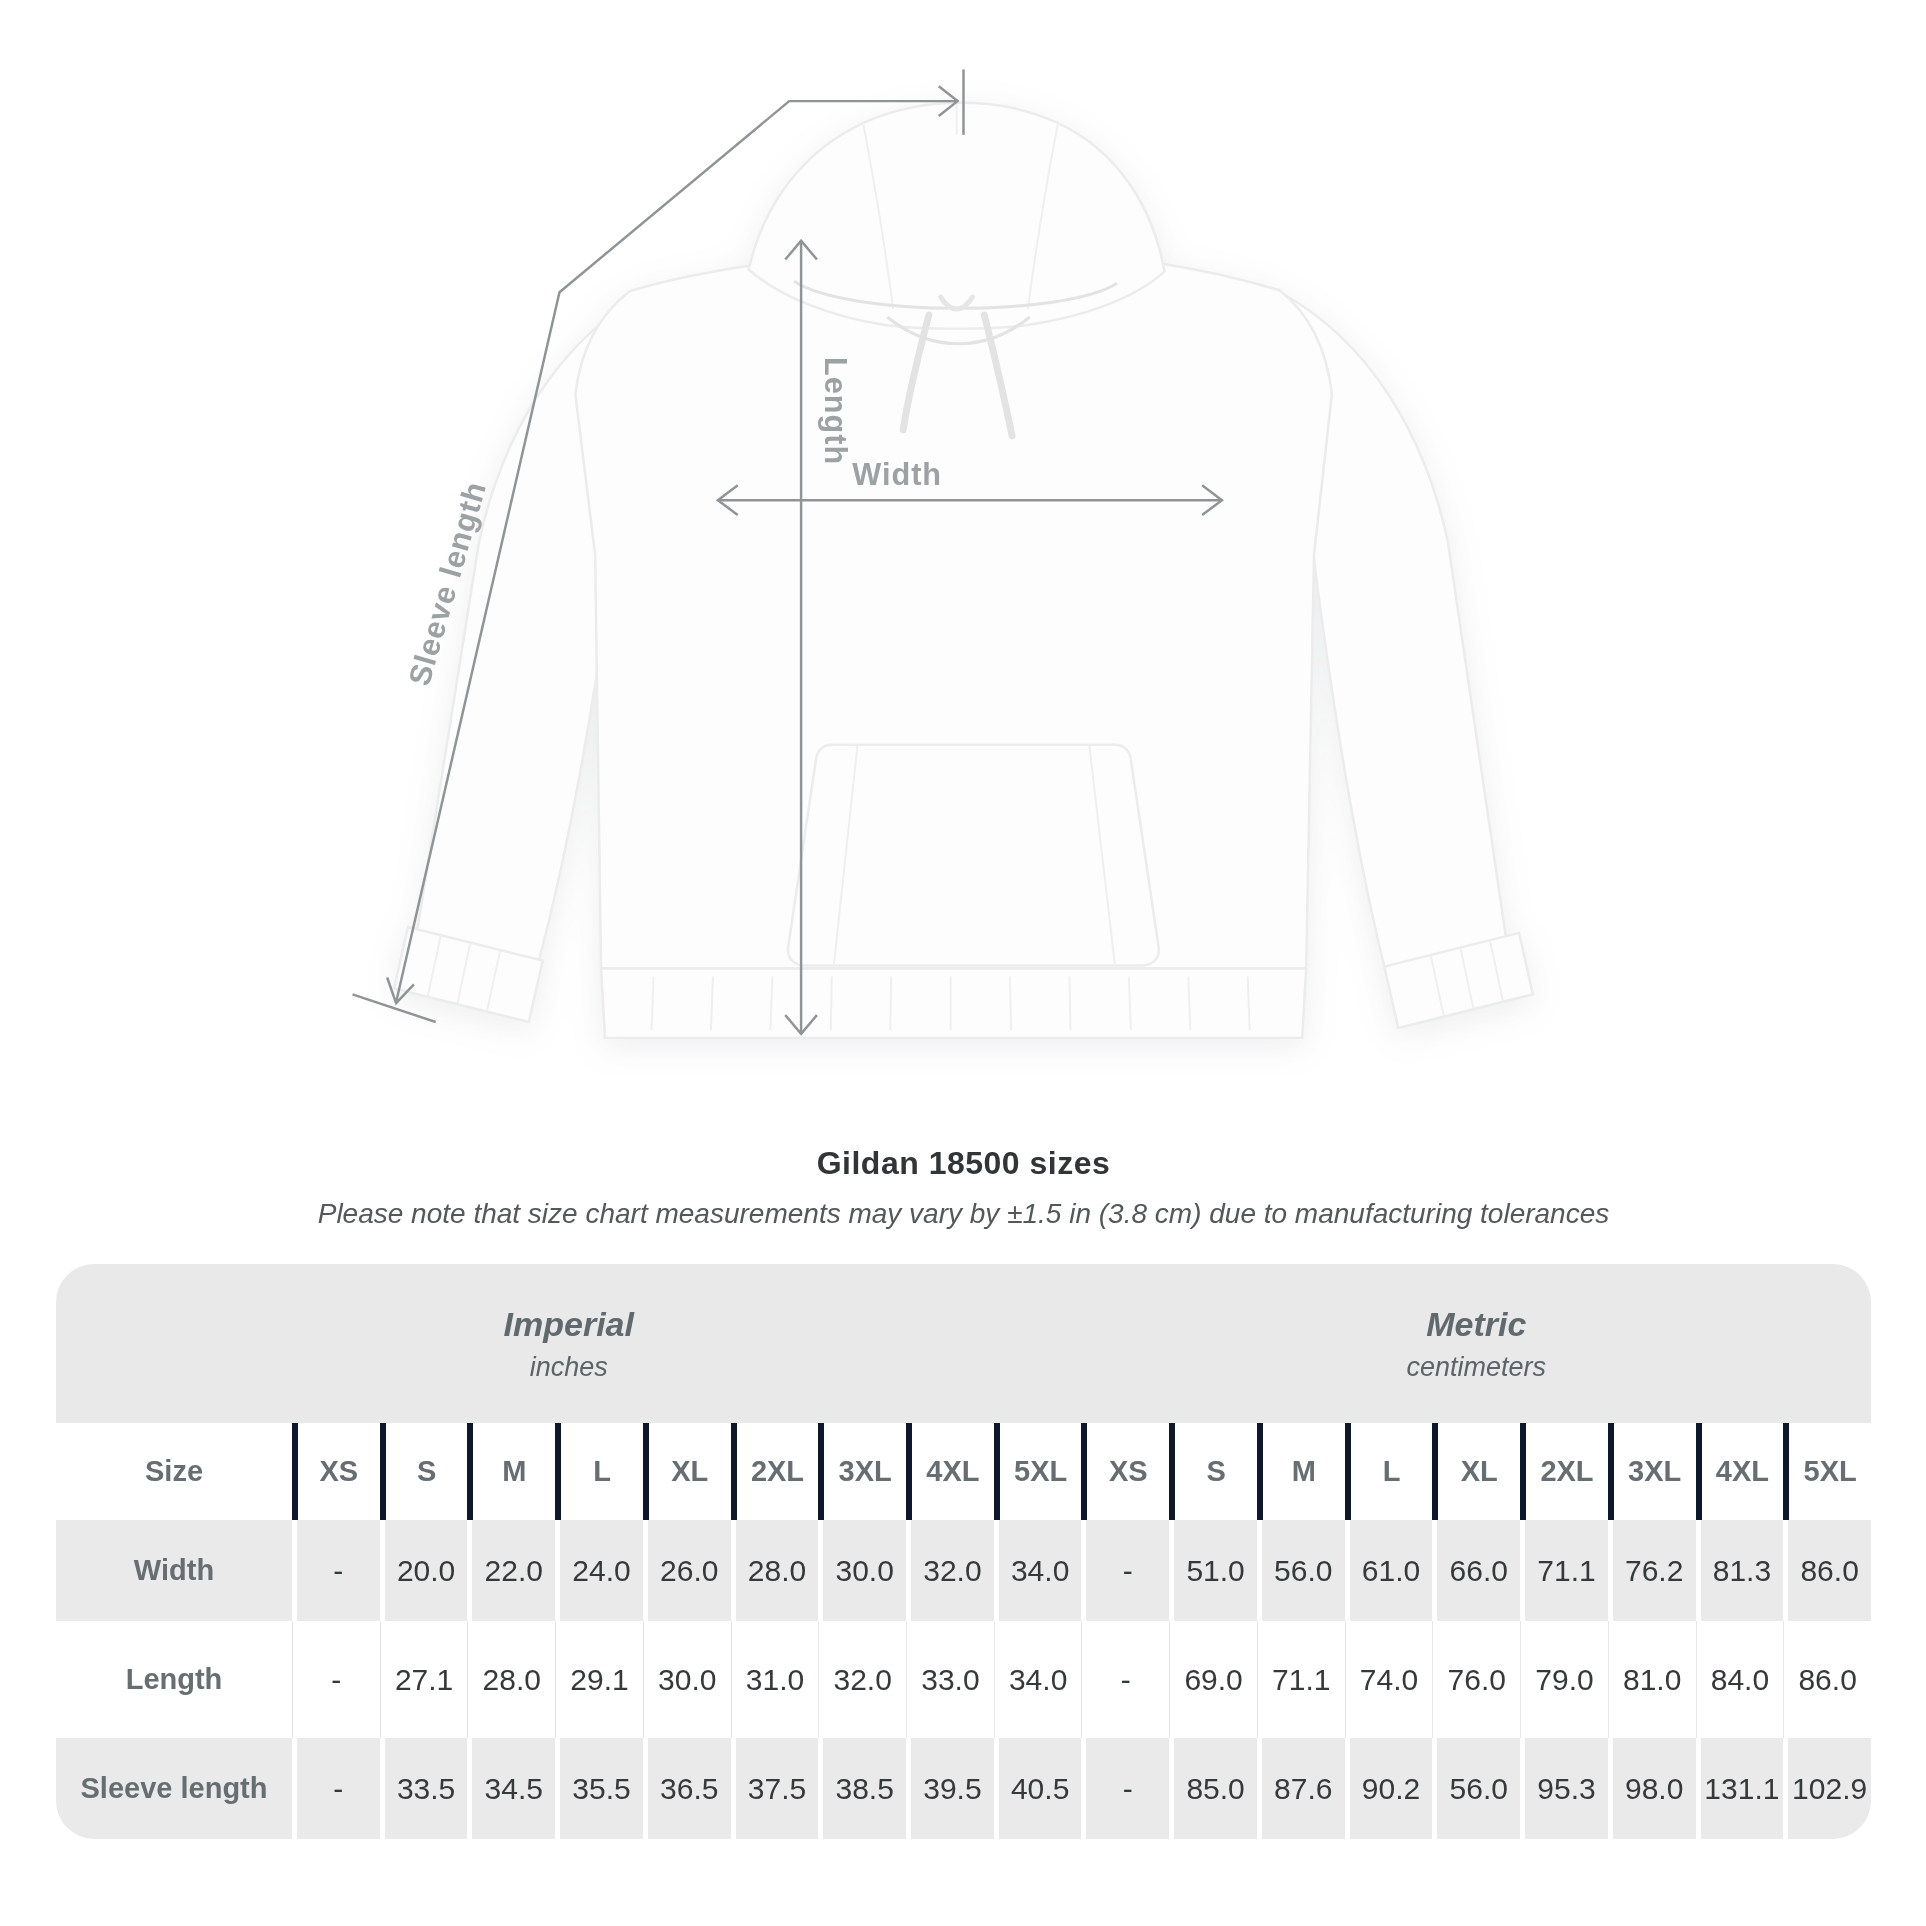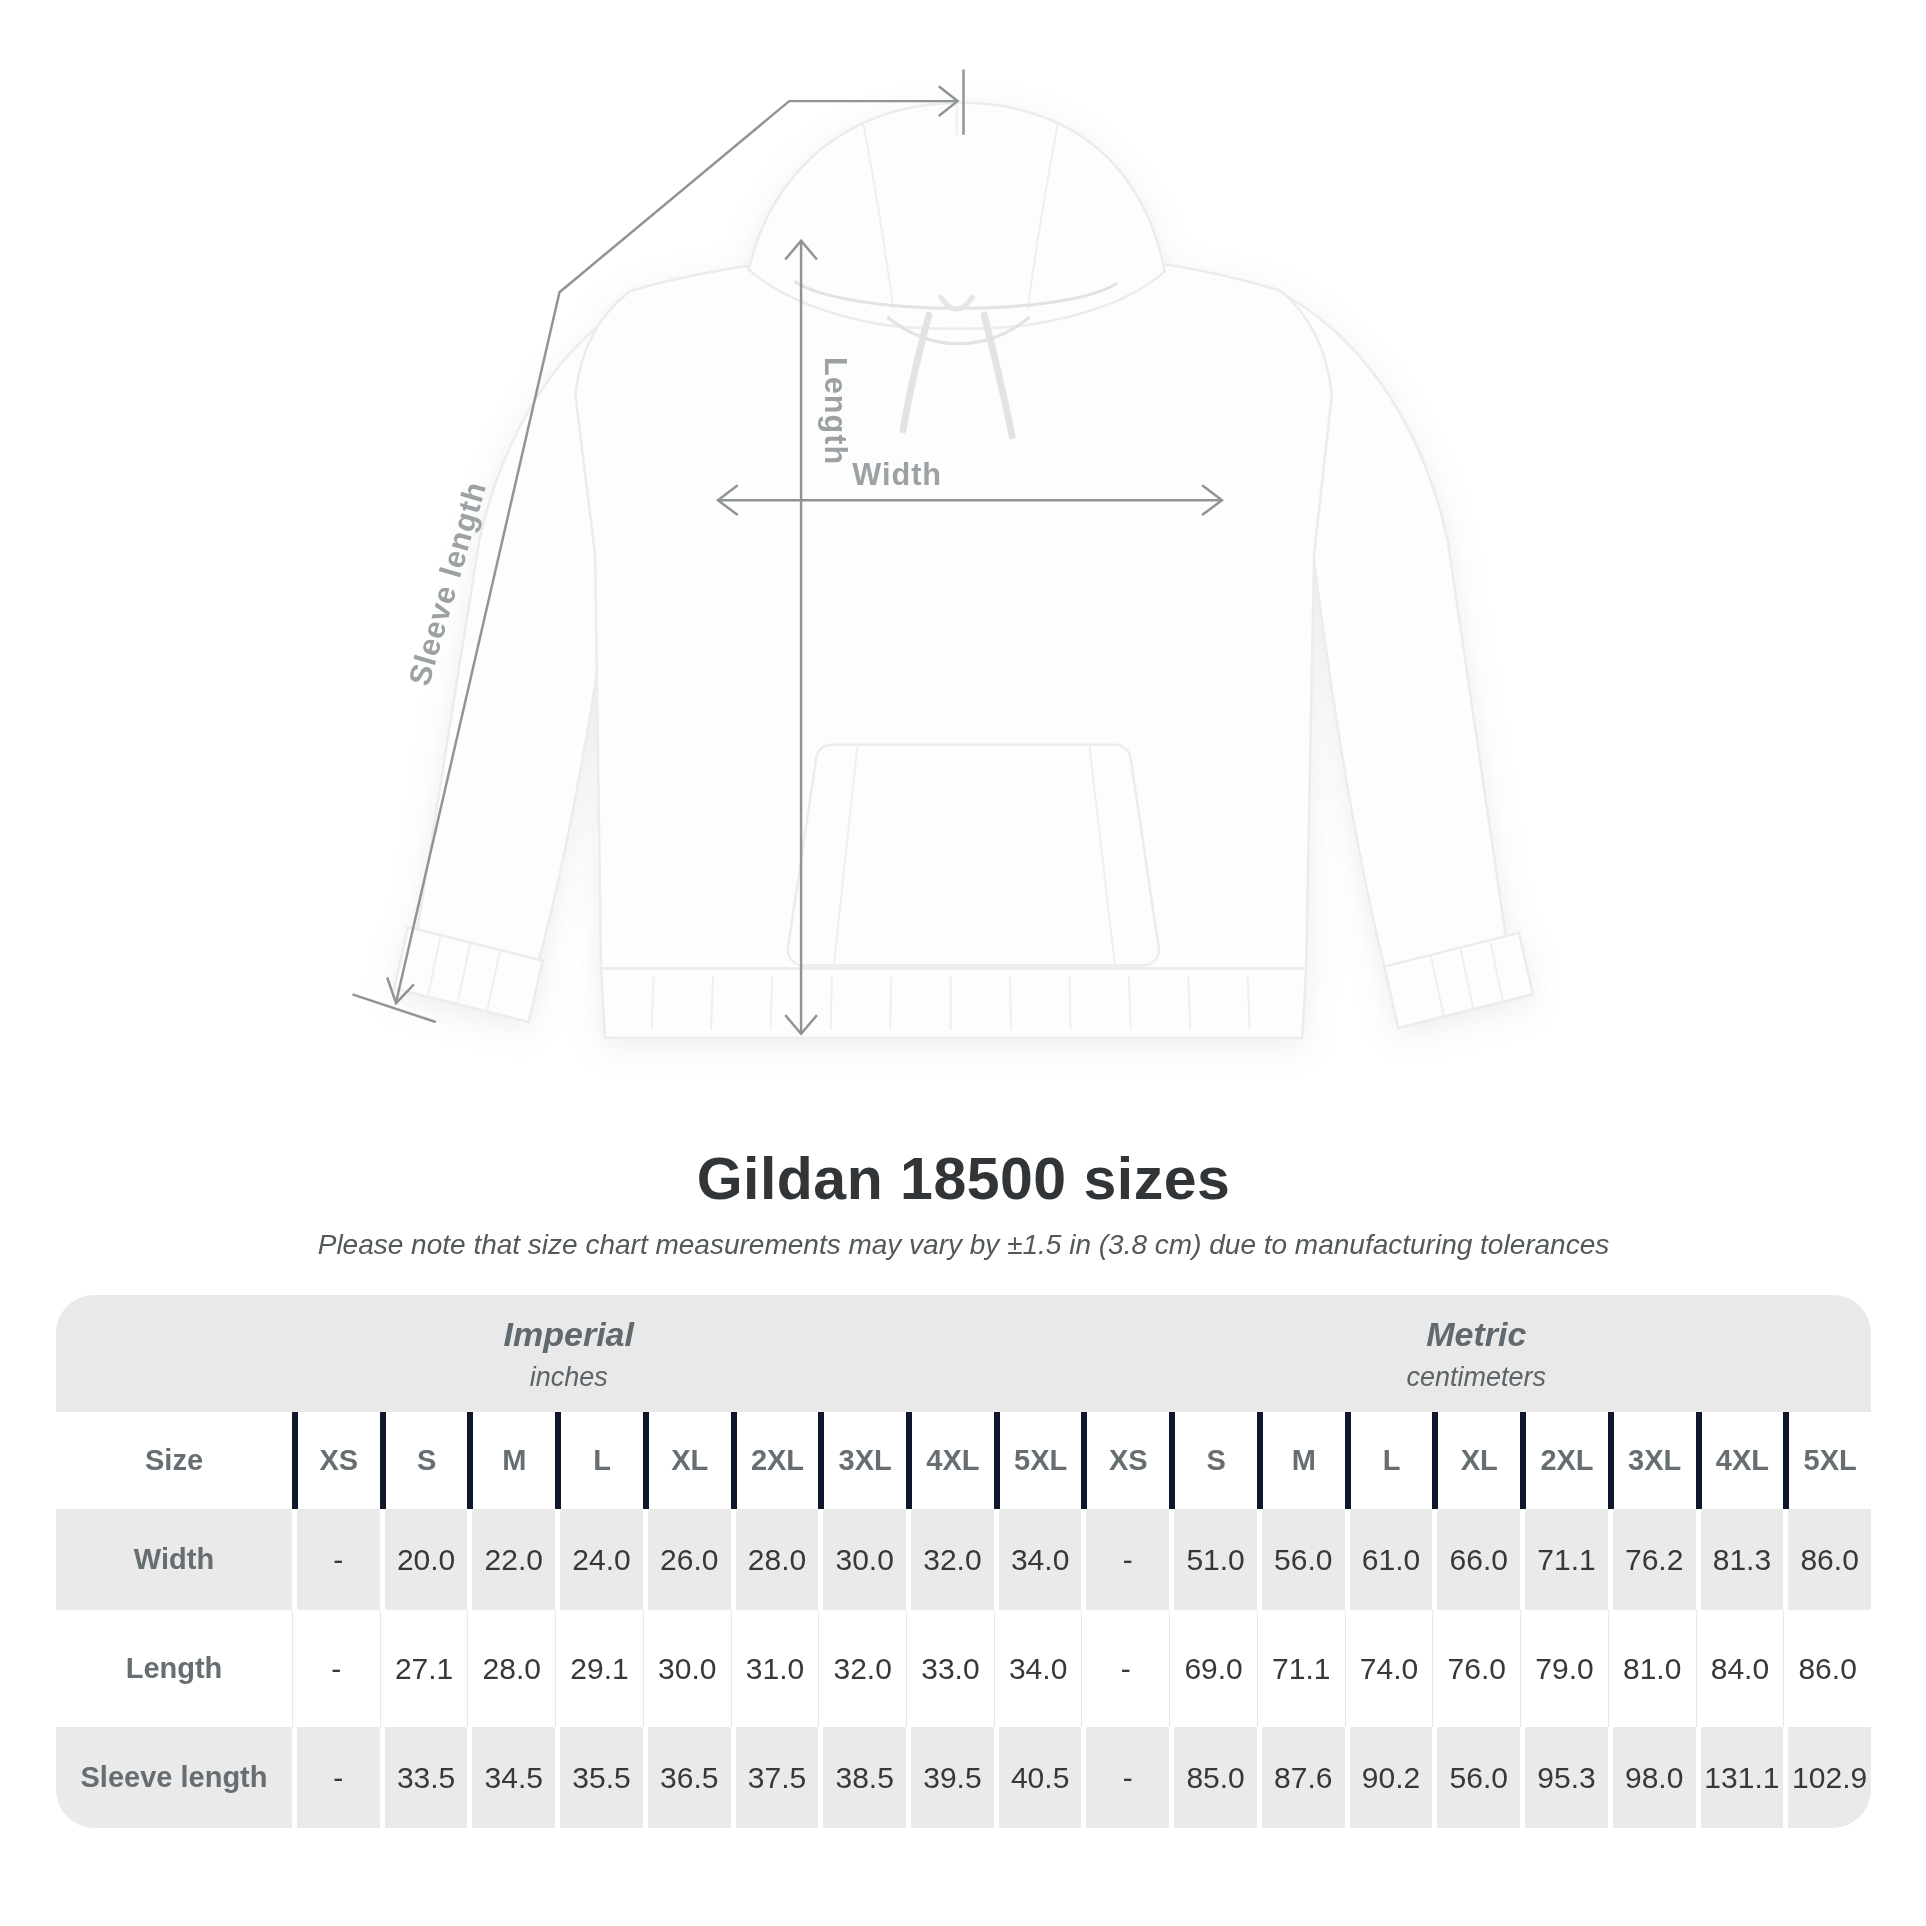--- a/index.html
+++ b/index.html
@@ -19,38 +19,38 @@
     font-weight:bold; font-size:31px; fill:#9ca1a4; letter-spacing:1px;
   }
   .hoodie-fill{ fill:#fdfdfd; stroke:#ececec; stroke-width:2.5; }
   .hoodie-seam{ fill:none; stroke:#efefef; stroke-width:2; }
   .hoodie-dark{ fill:none; stroke:#e3e3e3; stroke-width:3; }
 
   
   .heading{ text-align:center; margin:6px 0 34px 0; }
   .heading h1{
     margin:0 0 16px 0;
-    font-size:59px; font-weight:bold; color:#323537; letter-spacing:0.5px;
+    font-size:32px; font-weight:bold; color:#323537; letter-spacing:0.5px;
   }
   .heading p{
     margin:12px;
     font-size:28px; font-style:italic; color:#535859;
   }
 
   
   .size-table{
     margin:0 56px;
     border-radius:38px;
     overflow:hidden;
   }
   .band, .trow{
     display:grid;
     grid-template-columns:236px repeat(18, 1fr);
   }
-  .band{ background:#e9e9ea; height:117px; }
+  .band{ background:#e9e9ea; height:159px; }
   .unit{
     display:flex; flex-direction:column; justify-content:center; align-items:center; gap:8px;
   }
   .unit-imperial{ grid-column:1 / 11; }
   .unit-metric{ grid-column:11 / 20; }
   .unit-name{ font-size:34px; font-weight:bold; font-style:italic; color:#60696d; }
   .unit-sub{ font-size:27px; font-style:italic; color:#5d6468; }
 
   .trow{ background:#ffffff; }
   .cell{ display:flex; align-items:center; justify-content:center; }

